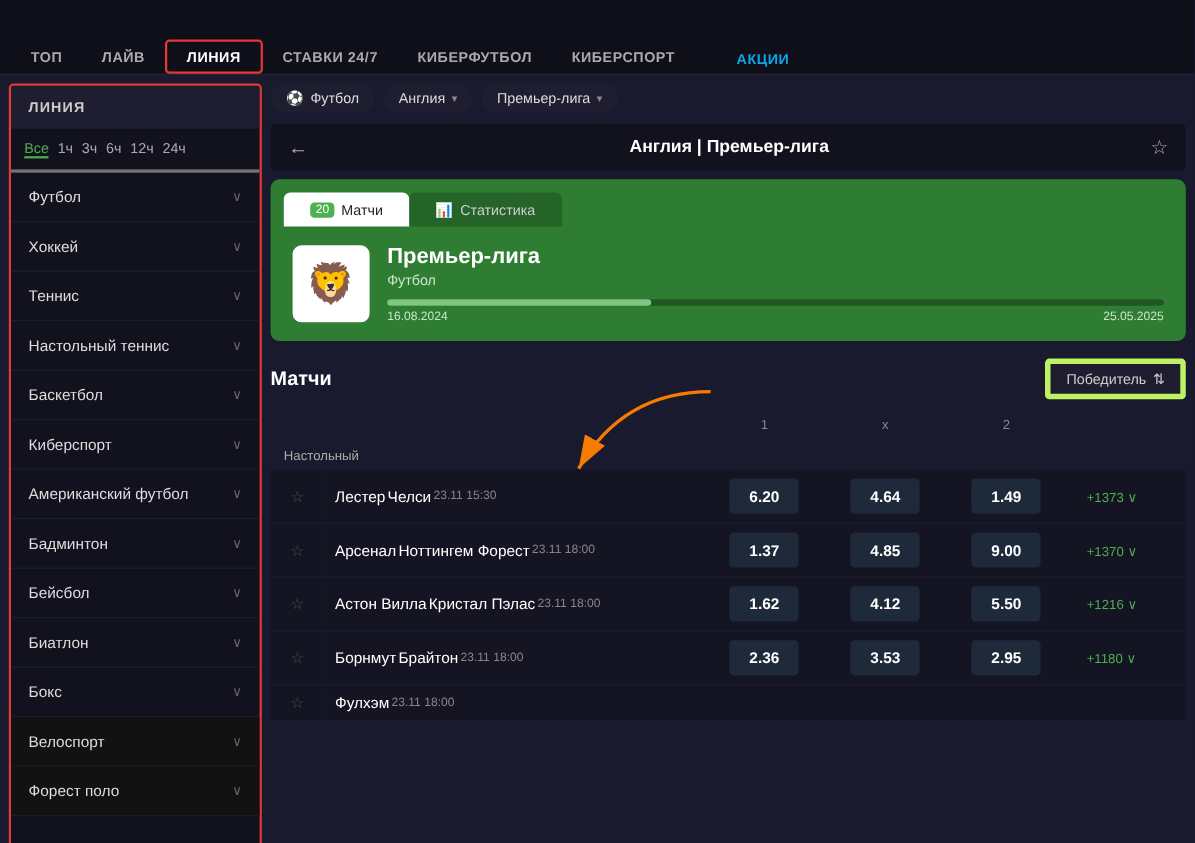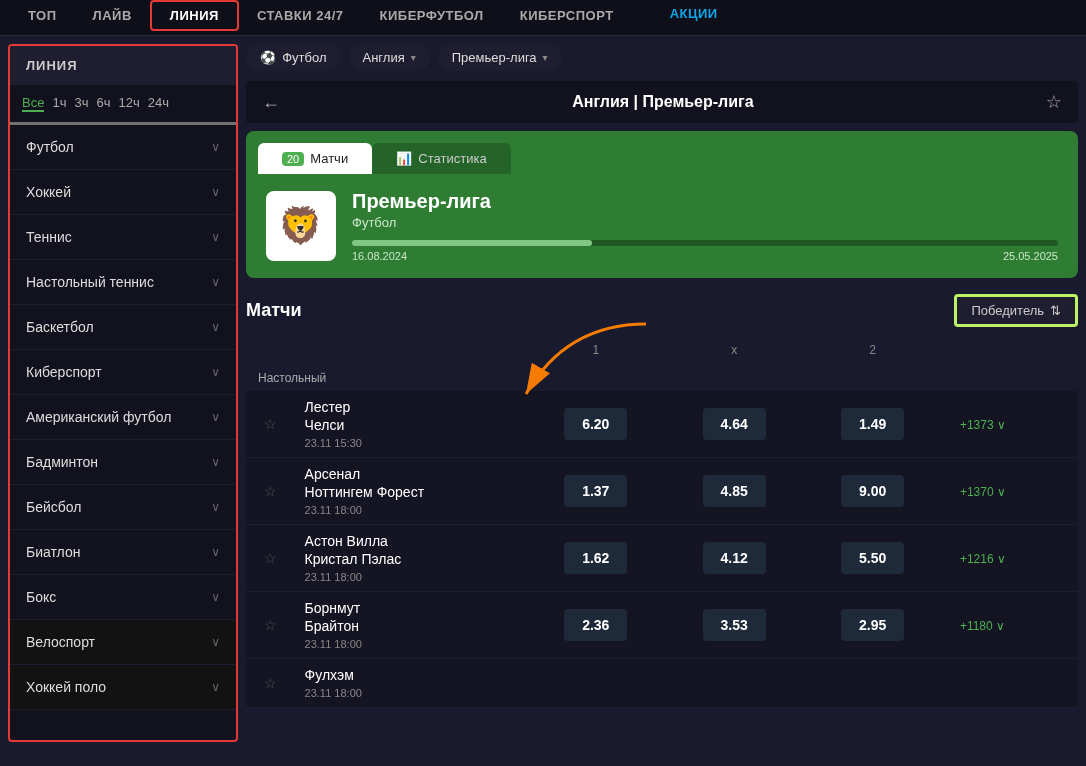--- a/index.html
+++ b/index.html
@@ -10,22 +10,22 @@
       font-size: 14px;
       width: 1086px;
       min-height: 766px;
       overflow: hidden;
     }
 
     
     .top-nav {
       background: #0f0f1a;
       display: flex;
-      align-items: flex-start;
-      height: 36px;
+      align-items: flex-end;
+      height: 68px;
       padding: 0 10px;
       border-bottom: 1px solid #2a2a3e;
     }
     .top-nav-items {
       display: flex;
       gap: 0;
     }
     .nav-item {
       padding: 6px 18px;
       cursor: pointer;
@@ -260,21 +260,21 @@
       justify-content: space-between;
       margin-bottom: 8px;
     }
     .matches-title {
       font-size: 18px;
       font-weight: bold;
       color: #fff;
     }
     .winner-btn {
       background: #1e1e30;
-      border: 3px solid #bef264;
+      border: 5px solid #bef264;
       border-radius: 4px;
       color: #ccc;
       padding: 6px 14px;
       font-size: 13px;
       cursor: pointer;
       display: flex;
       align-items: center;
       gap: 6px;
     }
 
@@ -303,21 +303,21 @@
       border-bottom: 1px solid #1e1e2e;
       cursor: pointer;
     }
     .match-row td {
       background: #141422;
       padding: 8px 10px;
       vertical-align: middle;
     }
     .match-teams {
       display: flex;
-      flex-direction: column;
+      flex-direction: row;
       gap: 2px;
     }
     .team-name {
       font-size: 14px;
       color: #fff;
     }
     .match-time {
       font-size: 11px;
       color: #888;
       margin-top: 2px;
@@ -422,21 +422,21 @@
     </div>
     <div class="sidebar-item">
       <span class="sidebar-item-label">Бокс</span>
       <span class="chevron">∨</span>
     </div>
     <div class="sidebar-item" style="background:#121212;">
       <span class="sidebar-item-label">Велоспорт</span>
       <span class="chevron">∨</span>
     </div>
     <div class="sidebar-item" style="background:#121212;">
-      <span class="sidebar-item-label">Хоккей поло</span>
+      <span class="sidebar-item-label">Форест поло</span>
       <span class="chevron">∨</span>
     </div>
   </div>
 
   <div class="content-area">
 
     <div class="breadcrumb-bar">
       <div class="breadcrumb-chip">
         <span>⚽</span>
         <span>Футбол</span>

